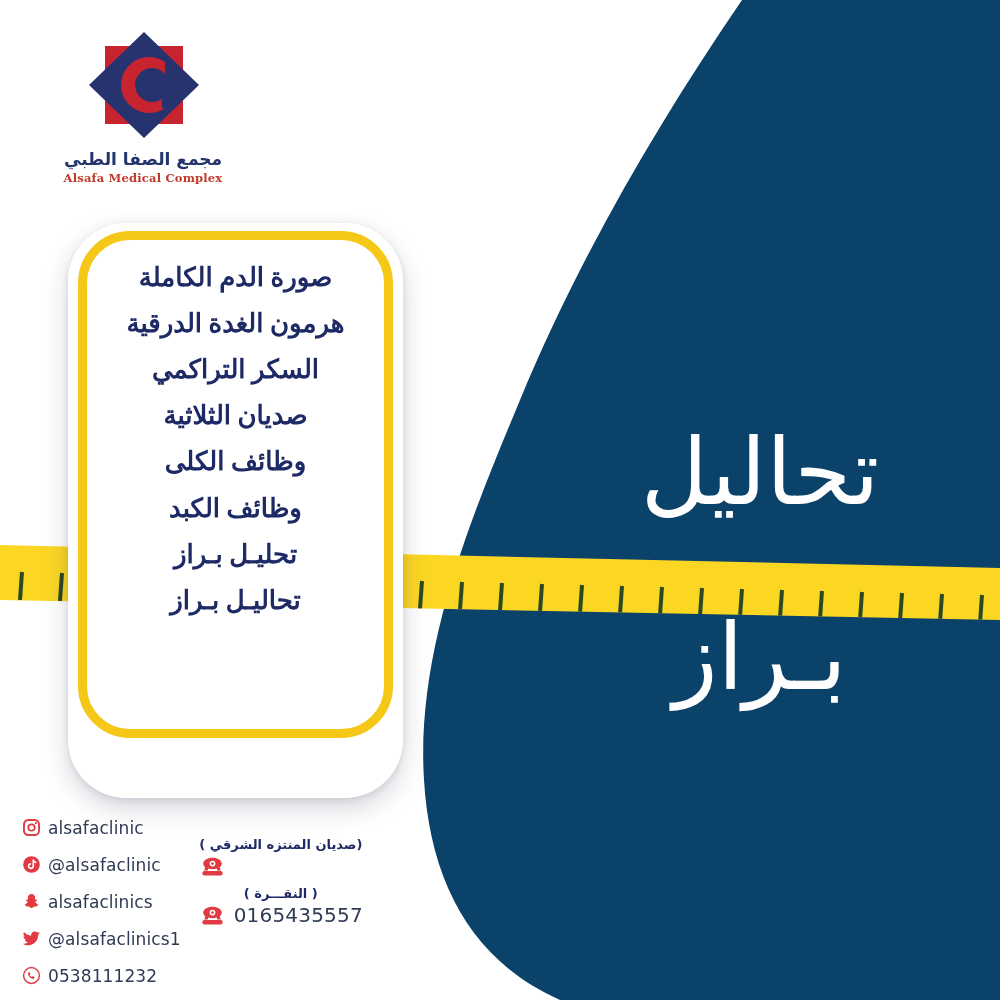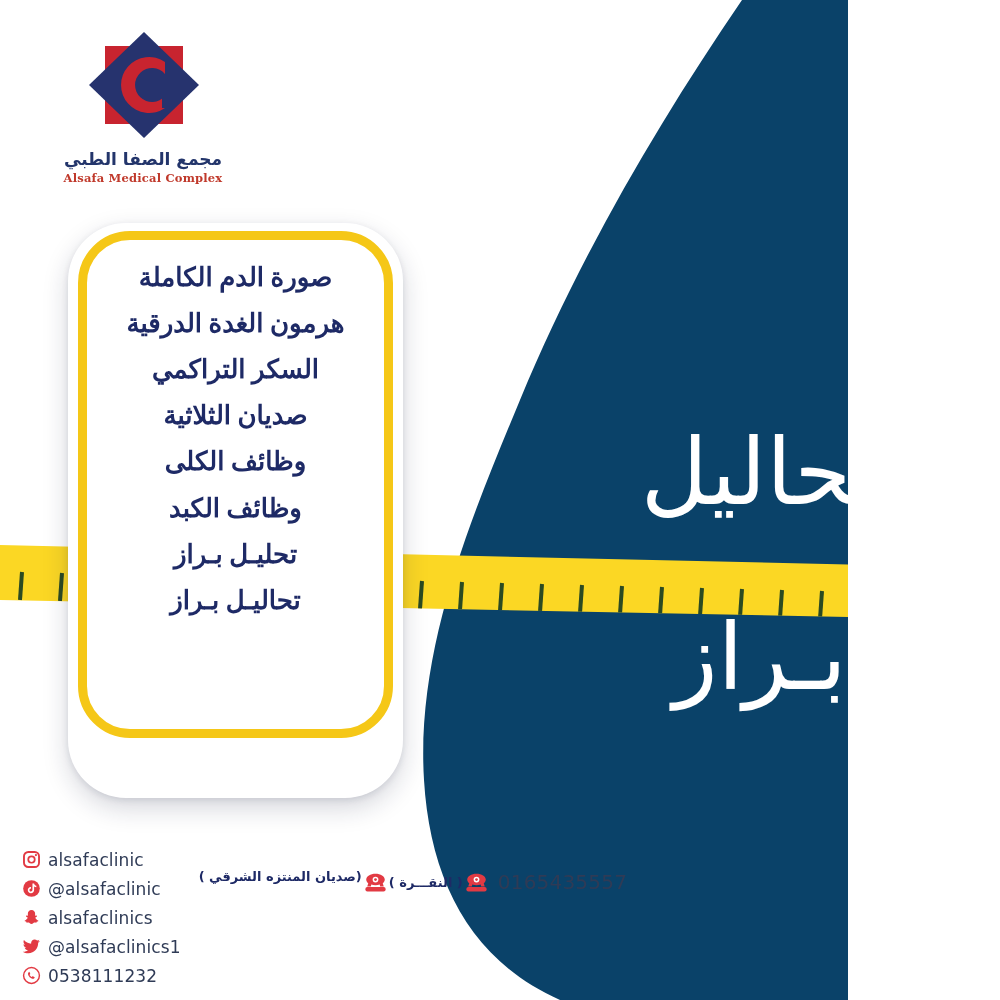--- a/index.html
+++ b/index.html
@@ -4,24 +4,23 @@
 <style>
   html,body{margin:0;padding:0;}
   body{
     width:1000px;height:1000px;
     background:#ffffff;
     font-family:"DejaVu Sans","Liberation Sans",sans-serif;
     overflow:hidden;
   }
   #poster{
     position:relative;
-    width:800px;height:1000px;
+    width:1000px;height:1000px;
     background:#ffffff;
     overflow:hidden;
-    padding-left:48px;
   }
 
   
   .blob-layer{position:absolute;inset:0;z-index:1;}
   .blob-layer svg{display:block;width:1000px;height:1000px;}
 
   
   .tape-layer{position:absolute;inset:0;z-index:3;pointer-events:none;}
   .tape-layer svg{display:block;width:1000px;height:1000px;}
 
@@ -93,31 +92,31 @@
     font-size:92px;font-weight:400;line-height:1.05;
     letter-spacing:2px;
     color:#ffffff;
   }
 
   
   .footer{
     position:absolute;left:22px;bottom:12px;z-index:6;
     display:flex;align-items:flex-start;gap:18px;
   }
-  .social-col{display:flex;flex-direction:column;gap:4px;}
+  .social-col{display:flex;flex-direction:column;gap:12px;}
   .social-row{
     display:flex;align-items:center;gap:7px;
     height:25px;
   }
   .social-row .sicon{width:19px;height:19px;flex:0 0 19px;display:block;}
   .social-row .shandle{
     font-size:17px;color:#2f3b56;letter-spacing:.1px;white-space:nowrap;
   }
   .phones-col{
-    display:flex;flex-direction:row;
+    display:flex;flex-direction:column;
     padding-top:22px;
   }
   .branch-name{
     font-size:13px;font-weight:700;color:#1e2a66;
     direction:rtl;text-align:center;white-space:nowrap;
     margin-bottom:1px;
   }
   .phone-group{display:flex;align-items:center;gap:8px;}
   .phone-icon{width:27px;height:27px;flex:0 0 27px;display:block;}
   .phone-nums{display:flex;flex-direction:column;}

